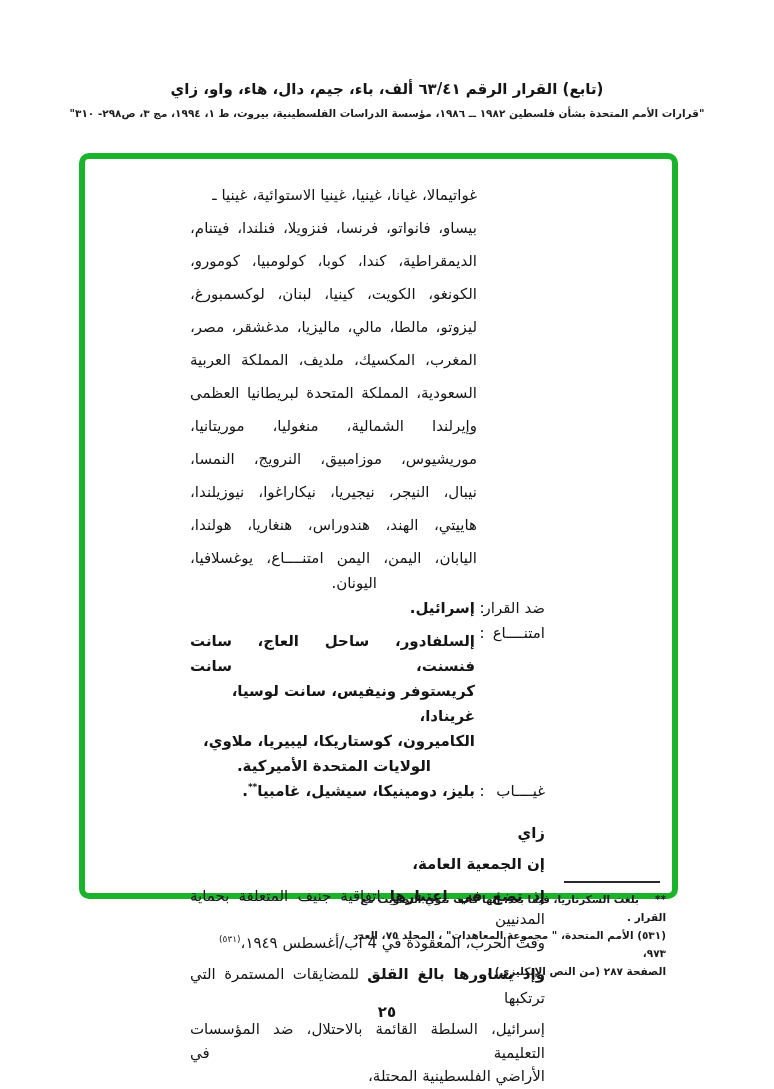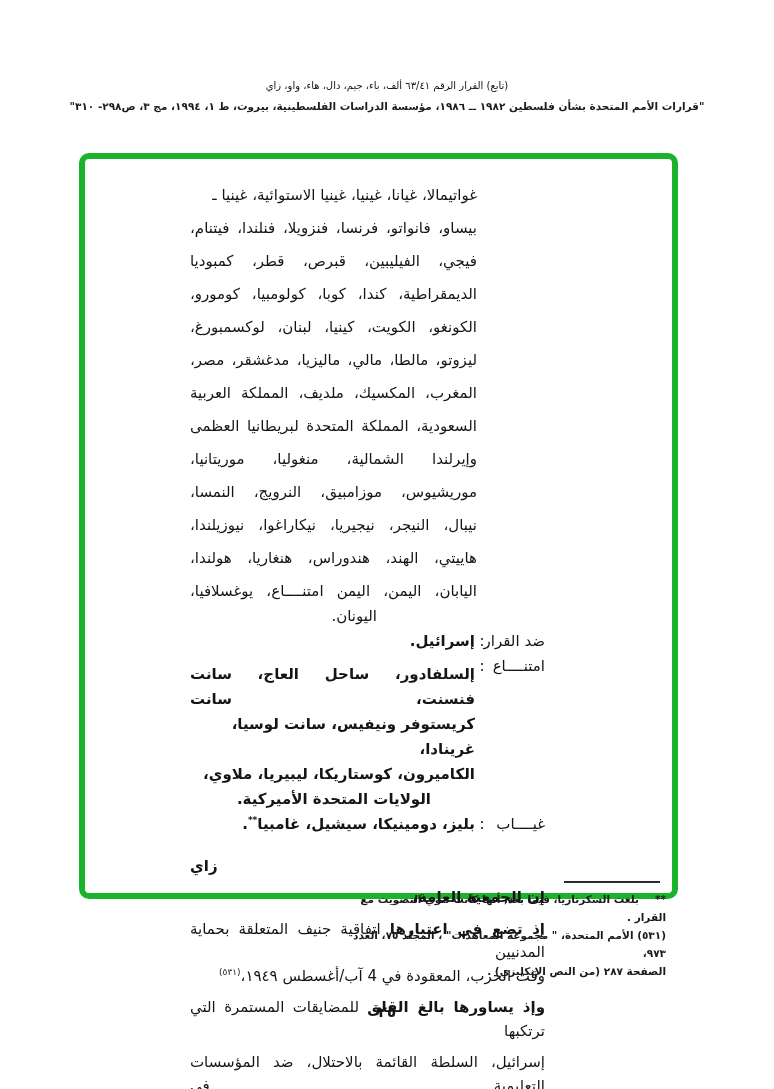--- a/index.html
+++ b/index.html
@@ -6,21 +6,21 @@
   .page{
     position:relative;
     width:774px;height:1089px;
     background:#ffffff;
     font-family:"DejaVu Sans", sans-serif;
     color:#151515;
     overflow:hidden;
   }
   
   .header{position:absolute;top:80px;left:0;width:100%;text-align:center;direction:rtl;}
-  .header-title{font-size:10px;font-weight:normal;letter-spacing:0.2px;}
+  .header-title{font-size:15px;font-weight:bold;letter-spacing:0.2px;}
   .header-source{font-size:10.5px;font-weight:bold;margin-top:9px;color:#1c1c1c;}
   
   .green-box{
     position:absolute;left:79px;top:153px;width:599px;height:746px;
     box-sizing:border-box;
     border:6px solid #1cb32c;border-radius:10px;
     background:#ffffff;
   }
   
   .body-col{position:absolute;top:24px;right:127px;width:355px;direction:rtl;font-size:15px;line-height:25px;}
@@ -31,21 +31,21 @@
   .v-end-deep{text-align:right;padding-right:100px;}
   .list-cont{padding-right:68px;}
   
   .vote-row{display:flex;direction:rtl;}
   .vote-label{width:56px;white-space:nowrap;flex:none;}
   .vote-colon{width:14px;flex:none;text-align:center;}
   .vote-body{flex:1;min-width:0;font-weight:bold;}
   sup{font-size:9px;line-height:0;vertical-align:super;}
   .b{font-weight:bold;}
   
-  .section-heading{text-align:left;font-weight:bold;font-size:15px;margin:17px 0 7px 0;}
+  .section-heading{text-align:right;font-weight:bold;font-size:15px;margin:17px 0 7px 0;}
   .zay{line-height:23.5px;}
   .zay .bline{min-height:23.5px;}
   
   .footnotes{position:absolute;top:722px;right:6px;width:316px;direction:rtl;font-size:10.5px;font-weight:bold;line-height:18px;color:#1a1a1a;}
   .fn-divider{width:96px;border-top:2px solid #2a2a2a;margin:0 6px 7px auto;}
   .fn-line{text-align:right;}
   .fn-marker{margin-left:16px;letter-spacing:1px;}
   
   .page-num{position:absolute;top:1003px;left:0;width:100%;text-align:center;
     font-size:15px;font-weight:bold;letter-spacing:3px;direction:rtl;}
@@ -61,21 +61,20 @@
   </div>
 
   <div class="green-box">
 
     <div class="body-col">
 
       <div class="list-cont">
 
       <div class="bline v-end">غواتيمالا، غيانا، غينيا، غينيا الاستوائية، غينيا ـ</div>
           <div class="bline v-full">بيساو، فانواتو، فرنسا، فنزويلا، فنلندا، فيتنام،</div>
-          <div class="bline v-full">فيجي، الفيليبين، قبرص، قطر، كمبوديا</div>
           <div class="bline v-full">الديمقراطية، كندا، كوبا، كولومبيا، كومورو،</div>
           <div class="bline v-full">الكونغو، الكويت، كينيا، لبنان، لوكسمبورغ،</div>
           <div class="bline v-full">ليزوتو، مالطا، مالي، ماليزيا، مدغشقر، مصر،</div>
           <div class="bline v-full">المغرب، المكسيك، ملديف، المملكة العربية</div>
           <div class="bline v-full">السعودية، المملكة المتحدة لبريطانيا العظمى</div>
           <div class="bline v-full">وإيرلندا الشمالية، منغوليا، موريتانيا،</div>
           <div class="bline v-full">موريشيوس، موزامبيق، النرويج، النمسا،</div>
           <div class="bline v-full">نيبال، النيجر، نيجيريا، نيكاراغوا، نيوزيلندا،</div>
           <div class="bline v-full">هاييتي، الهند، هندوراس، هنغاريا، هولندا،</div>
           <div class="bline v-full">اليابان، اليمن، اليمن امتنــــاع، يوغسلافيا،</div>

